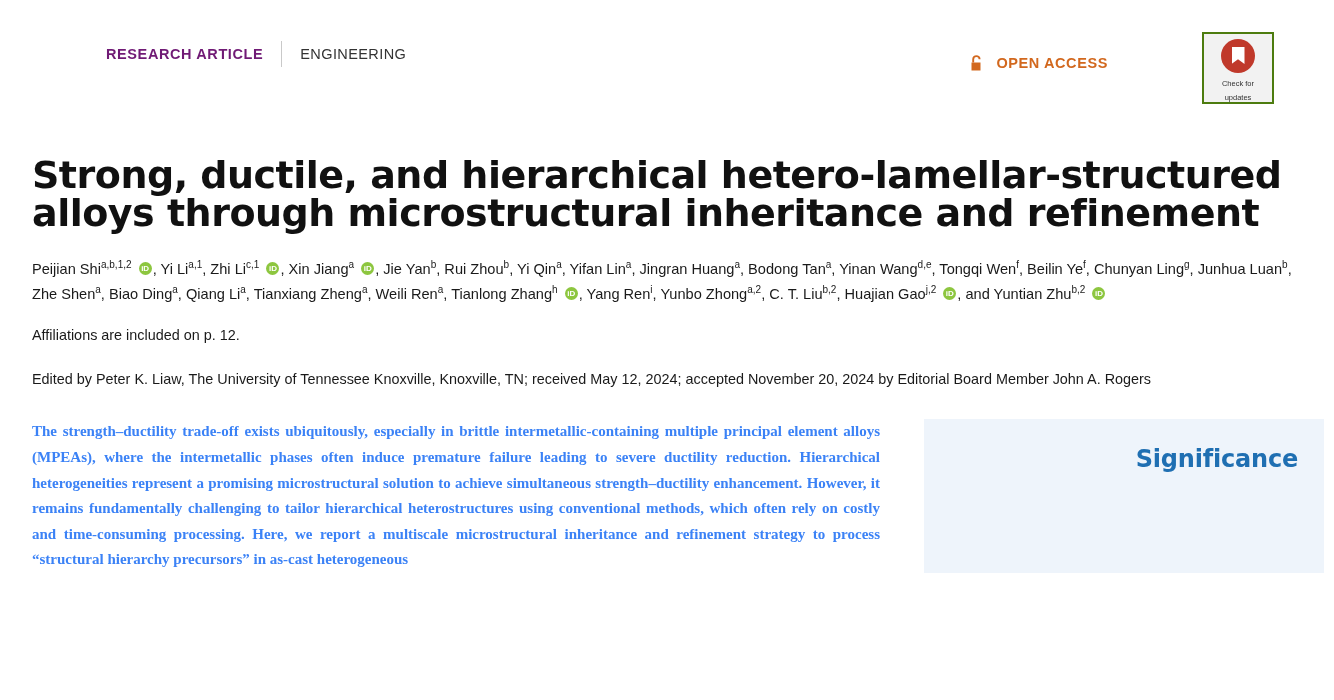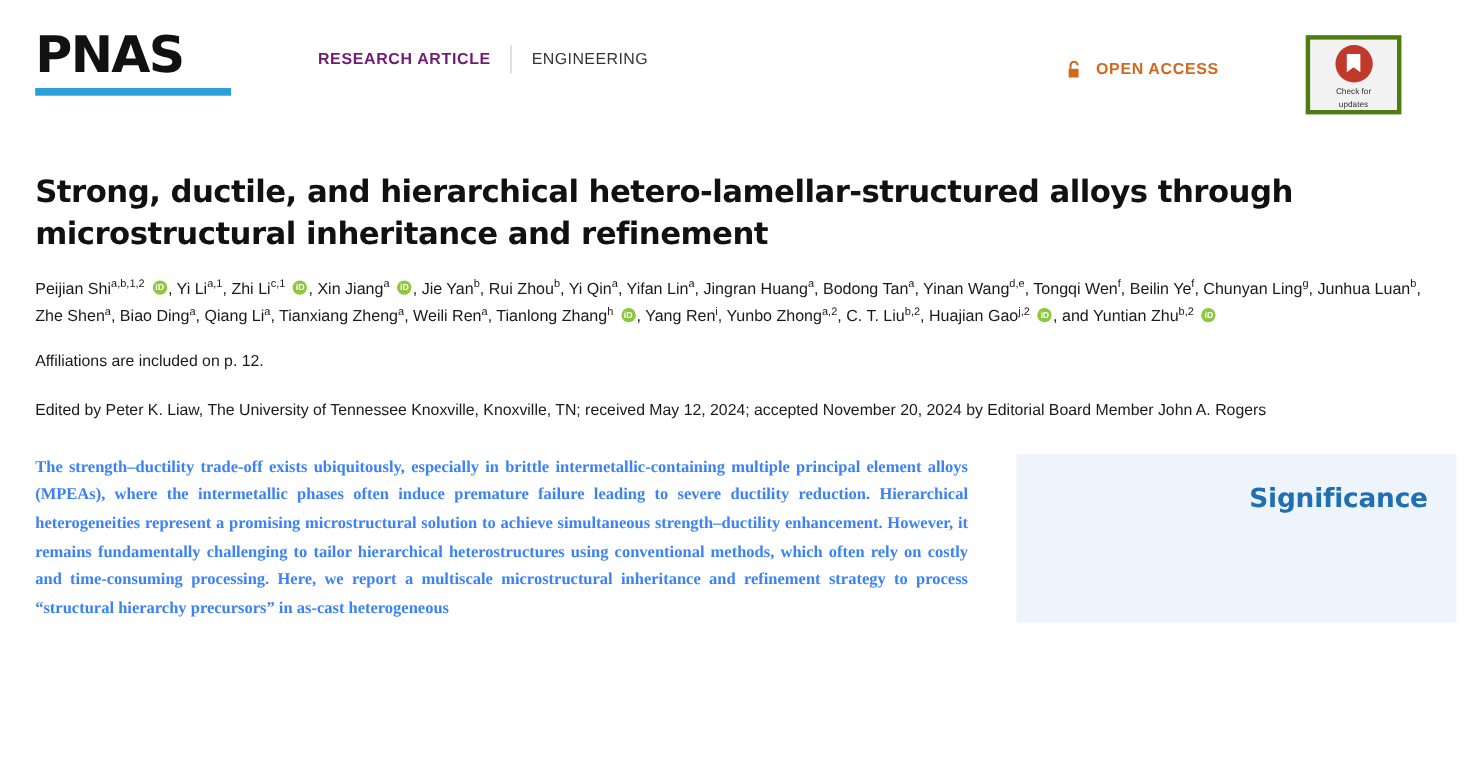--- a/index.html
+++ b/index.html
@@ -89,29 +89,29 @@
   .open-access-label {
     color: #d2681e;
     font-weight: bold;
     font-size: 14.5px;
     letter-spacing: 0.6px;
   }
   .check-updates {
     position: absolute;
     right: 28px;
     top: 32px;
-    width: 87px;
+    width: 72px;
     height: 72px;
-    border: 4px solid #4d7c0f;
+    border: 2px solid #4d7c0f;
     background: #f2f2f2;
     box-sizing: border-box;
     display: flex;
     flex-direction: column;
     align-items: center;
-    justify-content: flex-start;
+    justify-content: space-between;
     padding-top: 5px;
   }
   .cu-badge {
     width: 34px;
     height: 34px;
     border-radius: 50%;
     background: #c0392b;
     position: relative;
     display: flex;
     align-items: center;
@@ -131,21 +131,21 @@
     line-height: 9px;
     color: #333333;
     text-align: center;
     margin-top: 3px;
   }
 
   
   .title {
     font-family: "DejaVu Sans", sans-serif;
     font-weight: bold;
-    font-size: 28px;
+    font-size: 38px;
     line-height: 38px;
     letter-spacing: -0.5px;
     color: #111111;
     margin-top: 48px;
     max-width: 1290px;
   }
 
   
   .authors {
     margin-top: 17px;
@@ -235,24 +235,20 @@
     line-height: 26.5px;
     color: #1a1a1a;
   }
 </style>
 </head>
 <body>
 
 <div class="page">
 
   <div class="header">
-    <div class="logo-block">
-      <div class="logo-text">PNAS</div>
-      <div class="logo-rule"></div>
-    </div>
 
     <div class="header-meta">
       <span class="research-article">RESEARCH ARTICLE</span>
       <span class="meta-divider"></span>
       <span class="section-name">ENGINEERING</span>
     </div>
 
     <div class="open-access">
       <svg class="lock-icon" viewBox="0 0 20 20">
         <path d="M5.5 9.5 h9 v8 h-9 z" fill="#d2681e"></path>

